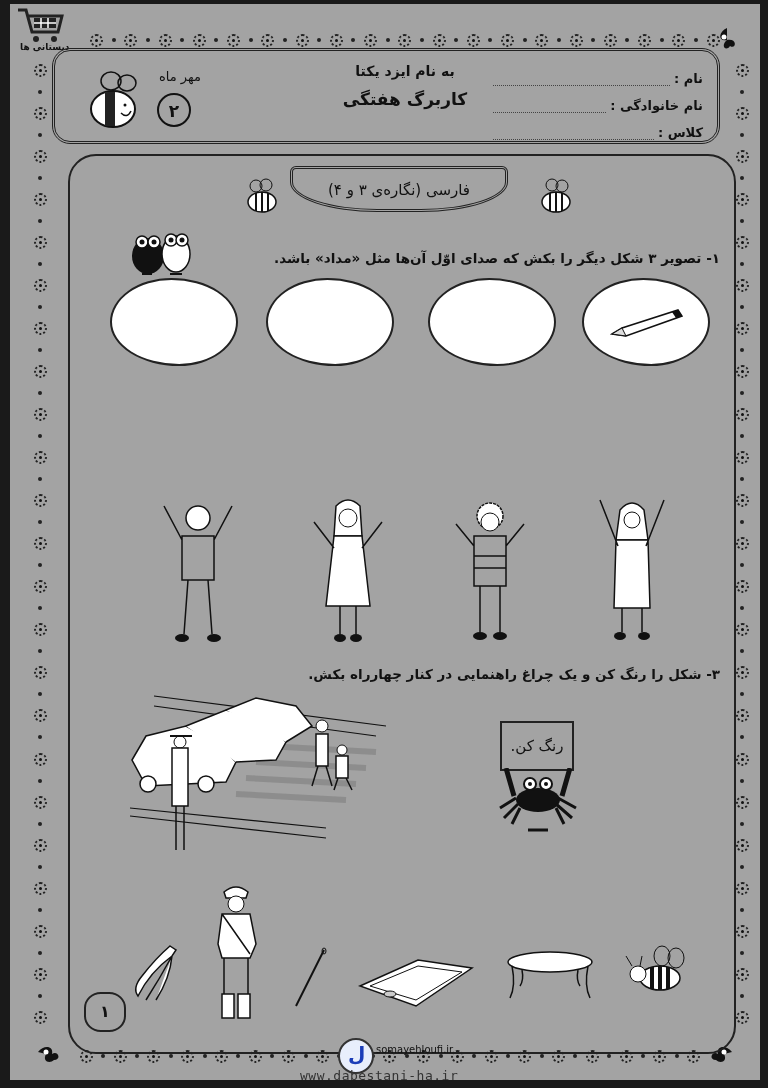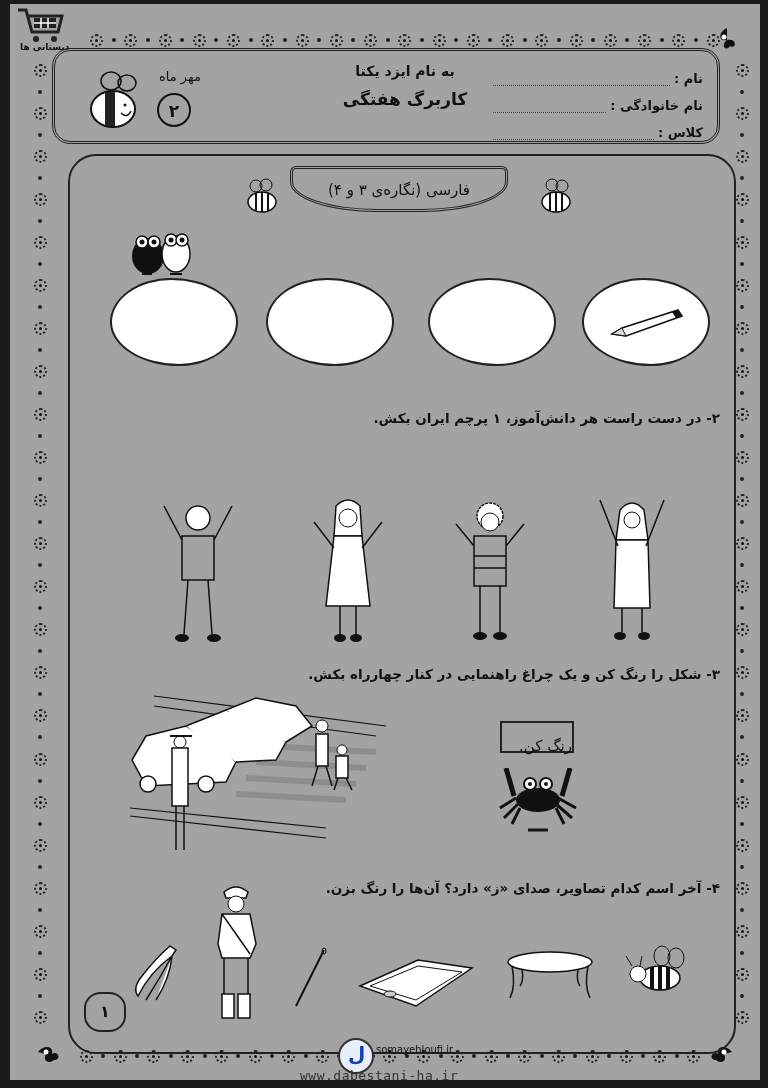--- a/index.html
+++ b/index.html
@@ -39,21 +39,21 @@
     position:absolute; left:220px; top:10px; width:218px; height:46px;
     border:3px double #222; border-radius:6px 6px 40% 40% / 6px 6px 30px 30px; box-sizing:border-box;
     text-align:center; line-height:42px; font-size:15px; direction:rtl;
   }
   .q { position:absolute; right:14px; direction:rtl; font-weight:bold; font-size:13.5px; white-space:nowrap; }
   .cloud {
     position:absolute; width:128px; height:88px; border:2px solid #222; border-radius:48% 52% 46% 54% / 50% 50% 50% 50%;
     box-sizing:border-box; background:#fff;
   }
   .figure { position:absolute; }
-  .crab-sign { position:absolute; left:430px; top:565px; width:74px; height:32px; border:2px solid #222; box-sizing:border-box; text-align:right; line-height:46px; font-size:15px; direction:rtl; }
+  .crab-sign { position:absolute; left:430px; top:565px; width:74px; height:50px; border:2px solid #222; box-sizing:border-box; text-align:center; line-height:46px; font-size:15px; direction:rtl; }
   .page-num { position:absolute; left:14px; top:836px; width:42px; height:40px; border:2px solid #222; border-radius:40%; box-sizing:border-box; text-align:center; line-height:36px; font-weight:bold; font-size:16px; }
 
   .cart { position:absolute; left:4px; top:2px; width:56px; height:42px; }
   .cart-label { position:absolute; left:10px; top:38px; font-size:9px; font-weight:bold; direction:rtl; }
   .footer-handle { position:absolute; left:300px; top:1040px; font-size:10px; font-family:"DejaVu Sans", sans-serif; }
   .footer-url { position:absolute; left:290px; top:1064px; font-family:"DejaVu Sans Mono", monospace; font-size:13px; color:#333; letter-spacing:0.5px; }
   .logo-circle { position:absolute; left:328px; top:1034px; width:36px; height:36px; border:2px solid #333; border-radius:50%; box-sizing:border-box; background:#e8eefc; }
   .logo-circle::after{ content:"ل"; position:absolute; left:8px; top:2px; font-size:20px; color:#1b3db8; font-weight:bold; }
 </style>
 </head>
@@ -310,32 +310,32 @@
         <circle cx="26" cy="16" r="6" fill="#fff" stroke="#111" stroke-width="1.5"></circle>
       <circle cx="14" cy="16" r="2.5" fill="#111"></circle>
         <circle cx="26" cy="16" r="2.5" fill="#111"></circle>
       <ellipse cx="48" cy="28" rx="14" ry="18" fill="#fff" stroke="#111" stroke-width="1.5"></ellipse>
       <circle cx="43" cy="14" r="6" fill="#fff" stroke="#111" stroke-width="1.5"></circle>
         <circle cx="54" cy="14" r="6" fill="#fff" stroke="#111" stroke-width="1.5"></circle>
       <circle cx="43" cy="14" r="2.5" fill="#111"></circle>
         <circle cx="54" cy="14" r="2.5" fill="#111"></circle>
       <path d="M14 48 L24 48 M42 48 L54 48" stroke="#111" stroke-width="2"></path>
     </svg>
+    <div class="q" style="top:94px;">۱- تصویر ۳ شکل دیگر را بکش که صدای اوّل آن‌ها مثل «مداد» باشد.</div>
     <div class="cloud" style="left:40px;top:122px;"></div>
     <div class="cloud" style="left:196px;top:122px;"></div>
     <div class="cloud" style="left:358px;top:122px;"></div>
     <div class="cloud" style="left:512px;top:122px;">
       <svg style="position:absolute;left:24px;top:26px;width:76px;height:34px" viewBox="0 0 76 34">
           <path d="M4 28 L14 22 L70 4 L74 10 L18 30 Z" fill="#fff" stroke="#111" stroke-width="1.5"></path>
           <path d="M64 6 L70 4 L74 10 L68 12 Z" fill="#111"></path>
           <path d="M4 28 L14 22 L18 30 Z" fill="#ddd" stroke="#111"></path>
         </svg>
     </div>
 
-    <div class="q" style="top:254px;">۲- در دست راست هر دانش‌آموز، ۱ پرچم ایران بکش.</div>
     <svg class="figure" style="left:86px;top:340px;width:84px;height:150px" viewBox="0 0 84 150">
         <circle cx="42" cy="22" r="12" fill="#fff" stroke="#111" stroke-width="1.5"></circle>
         <path d="M26 40 H58 V84 H26 Z M8 10 L26 44 M76 10 L58 44 M32 84 L28 138 M52 84 L56 138" fill="none" stroke="#111" stroke-width="1.5"></path>
         <ellipse cx="26" cy="142" rx="7" ry="4" fill="#111"></ellipse>
         <ellipse cx="58" cy="142" rx="7" ry="4" fill="#111"></ellipse>
       </svg>
     <svg class="figure" style="left:236px;top:340px;width:84px;height:150px" viewBox="0 0 84 150">
         <path d="M30 10 Q42 -2 54 10 L56 40 H28 Z" fill="#fff" stroke="#111" stroke-width="1.5"></path>
         <circle cx="42" cy="22" r="9" fill="#fff" stroke="#111"></circle>
         <path d="M28 40 L20 110 H64 L56 40 Z M8 26 L28 52 M76 26 L56 52 M34 110 V138 M50 110 V138" fill="#fff" stroke="#111" stroke-width="1.5"></path>
@@ -379,21 +379,20 @@
       <ellipse cx="42" cy="32" rx="22" ry="12" fill="#111"></ellipse>
       <circle cx="34" cy="16" r="6" fill="#fff" stroke="#111" stroke-width="2"></circle>
         <circle cx="50" cy="16" r="6" fill="#fff" stroke="#111" stroke-width="2"></circle>
       <circle cx="34" cy="16" r="2" fill="#111"></circle>
         <circle cx="50" cy="16" r="2" fill="#111"></circle>
       <path d="M20 30 L4 40 M22 36 L8 50 M62 30 L80 40 M60 36 L76 50 M24 40 L16 56 M60 40 L68 56" stroke="#111" stroke-width="3"></path>
       <path d="M10 0 L18 28 M74 0 L66 28" stroke="#111" stroke-width="5"></path>
       <path d="M32 62 H52" stroke="#111" stroke-width="3"></path>
     </svg>
 
-    <div class="q" style="top:724px;">۴- آخر اسم کدام تصاویر، صدای «ز» دارد؟ آن‌ها را رنگ بزن.</div>
     <svg class="figure" style="left:60px;top:786px;width:54px;height:62px" viewBox="0 0 54 62">
         <path d="M40 4 L46 8 L42 14 Q20 30 8 54 Q2 46 12 34 Q26 16 40 4 Z M42 14 Q30 36 16 58 M42 14 Q40 36 26 58" fill="#fff" stroke="#111" stroke-width="1.5"></path>
       </svg>
     <svg class="figure" style="left:136px;top:728px;width:60px;height:138px" viewBox="0 0 60 138">
         <path d="M18 8 Q30 -2 42 8 L40 14 H20 Z" fill="#fff" stroke="#111" stroke-width="1.5"></path>
         <circle cx="30" cy="20" r="8" fill="#fff" stroke="#111"></circle>
         <path d="M16 30 H44 L50 60 L44 74 H16 L12 60 Z M18 74 V110 M42 74 V110 M16 30 L44 70" fill="#fff" stroke="#111" stroke-width="1.5"></path>
         <path d="M16 110 H28 V134 H16 Z M32 110 H44 V134 H32 Z" fill="#fff" stroke="#111" stroke-width="1.5"></path>
       </svg>
     <svg class="figure" style="left:220px;top:790px;width:40px;height:64px" viewBox="0 0 40 64">

